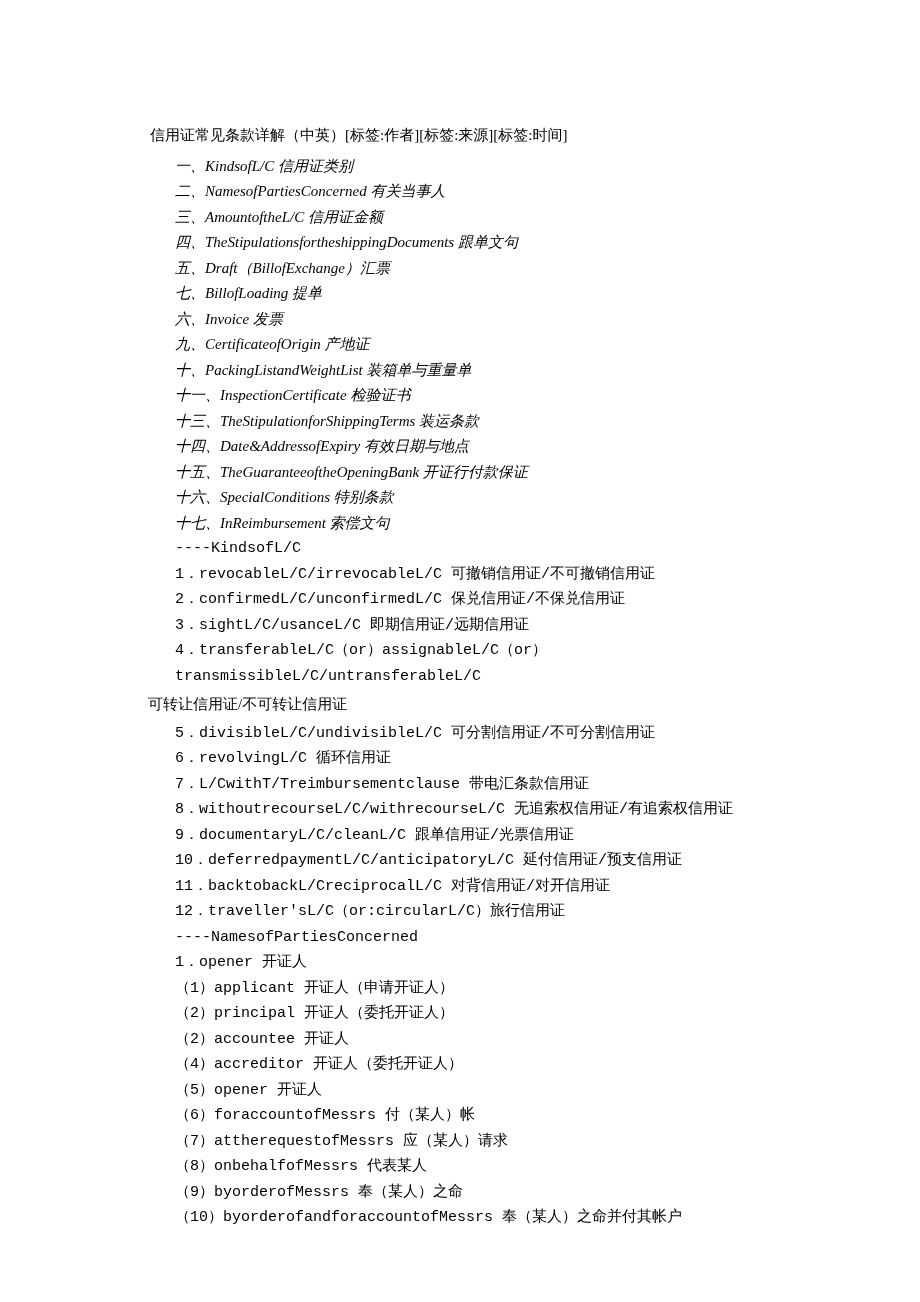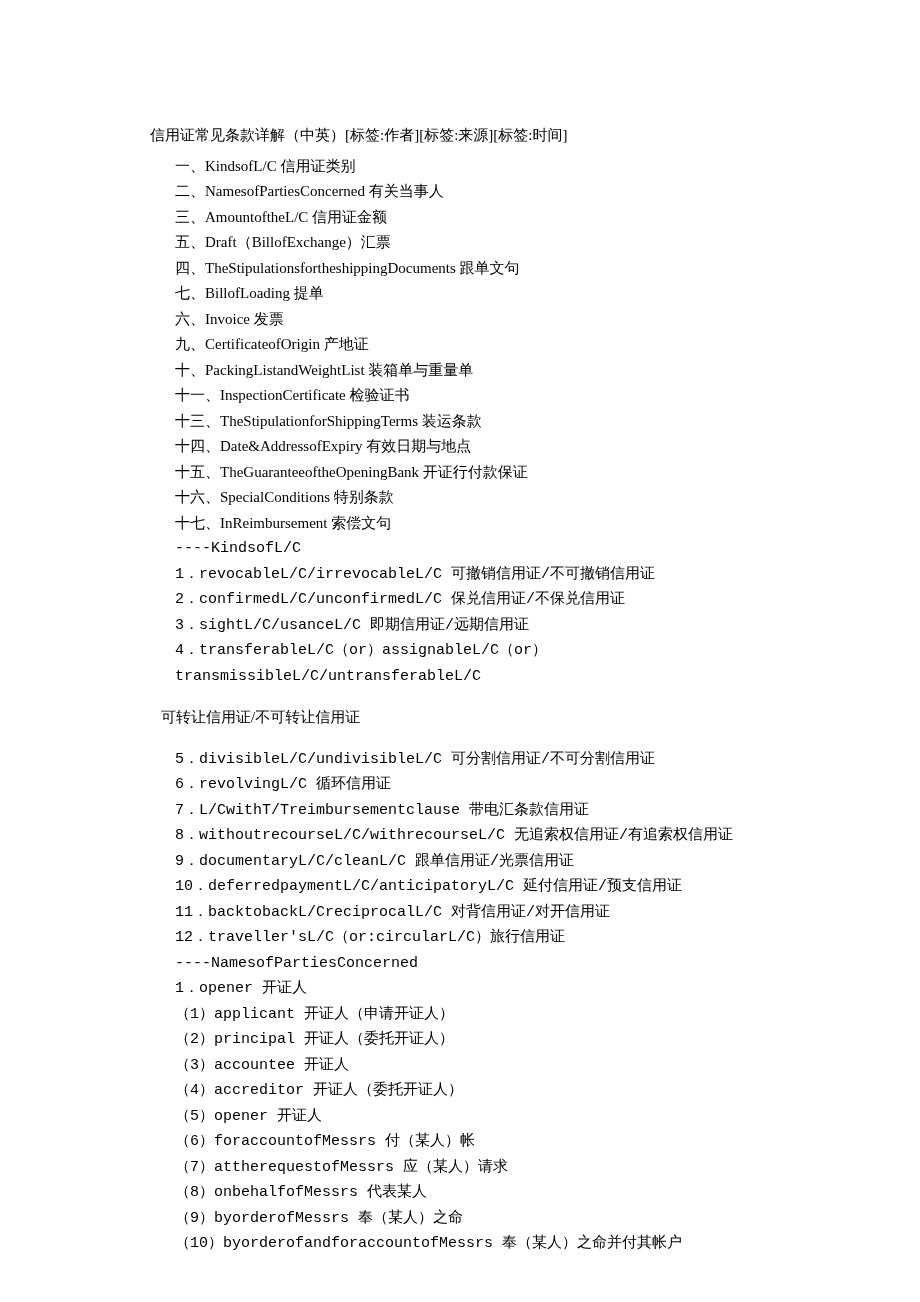--- a/index.html
+++ b/index.html
@@ -16,43 +16,44 @@
     min-height: 1302px;
     box-sizing: border-box;
     padding: 118px 145px 100px 145px;
   }
   .title-line {
     margin: 5px;
   }
   .toc-line {
     margin: 0;
     padding-left: 2em;
+    font-style: italic;
   }
   .body-line {
     margin: 0;
     padding-left: 2em;
     font-family: Liberation Mono, monospace;
   }
   .wrap-line {
-    margin: 16px;
+    margin: 3px;
     padding-left: 0;
   }
 </style>
 </head>
 <body>
 
 <div class="page">
 
   <p class="title-line">信用证常见条款详解（中英）[标签:作者][标签:来源][标签:时间]</p>
 
   <p class="toc-line">一、KindsofL/C 信用证类别</p>
   <p class="toc-line">二、NamesofPartiesConcerned 有关当事人</p>
   <p class="toc-line">三、AmountoftheL/C 信用证金额</p>
+  <p class="toc-line">四、TheStipulationsfortheshippingDocuments 跟单文句</p>
   <p class="toc-line">五、Draft（BillofExchange）汇票</p>
-  <p class="toc-line">四、TheStipulationsfortheshippingDocuments 跟单文句</p>
   <p class="toc-line">七、BillofLoading 提单</p>
   <p class="toc-line">六、Invoice 发票</p>
   <p class="toc-line">九、CertificateofOrigin 产地证</p>
   <p class="toc-line">十、PackingListandWeightList 装箱单与重量单</p>
   <p class="toc-line">十一、InspectionCertificate 检验证书</p>
   <p class="toc-line">十三、TheStipulationforShippingTerms 装运条款</p>
   <p class="toc-line">十四、Date&amp;AddressofExpiry 有效日期与地点</p>
   <p class="toc-line">十五、TheGuaranteeoftheOpeningBank 开证行付款保证</p>
   <p class="toc-line">十六、SpecialConditions 特别条款</p>
   <p class="toc-line">十七、InReimbursement 索偿文句</p>
@@ -74,21 +75,21 @@
   <p class="body-line">10．deferredpaymentL/C/anticipatoryL/C 延付信用证/预支信用证</p>
   <p class="body-line">11．backtobackL/CreciprocalL/C 对背信用证/对开信用证</p>
   <p class="body-line">12．traveller'sL/C（or:circularL/C）旅行信用证</p>
 
   <p class="body-line">----NamesofPartiesConcerned</p>
 
   <p class="body-line">1．opener 开证人</p>
 
   <p class="body-line">（1）applicant 开证人（申请开证人）</p>
   <p class="body-line">（2）principal 开证人（委托开证人）</p>
-  <p class="body-line">（3）accountee 开证人</p>
+  <p class="body-line">（2）accountee 开证人</p>
   <p class="body-line">（4）accreditor 开证人（委托开证人）</p>
   <p class="body-line">（5）opener 开证人</p>
   <p class="body-line">（6）foraccountofMessrs 付（某人）帐</p>
   <p class="body-line">（7）attherequestofMessrs 应（某人）请求</p>
   <p class="body-line">（8）onbehalfofMessrs 代表某人</p>
   <p class="body-line">（9）byorderofMessrs 奉（某人）之命</p>
   <p class="body-line">（10）byorderofandforaccountofMessrs 奉（某人）之命并付其帐户</p>
 
 </div>
 

